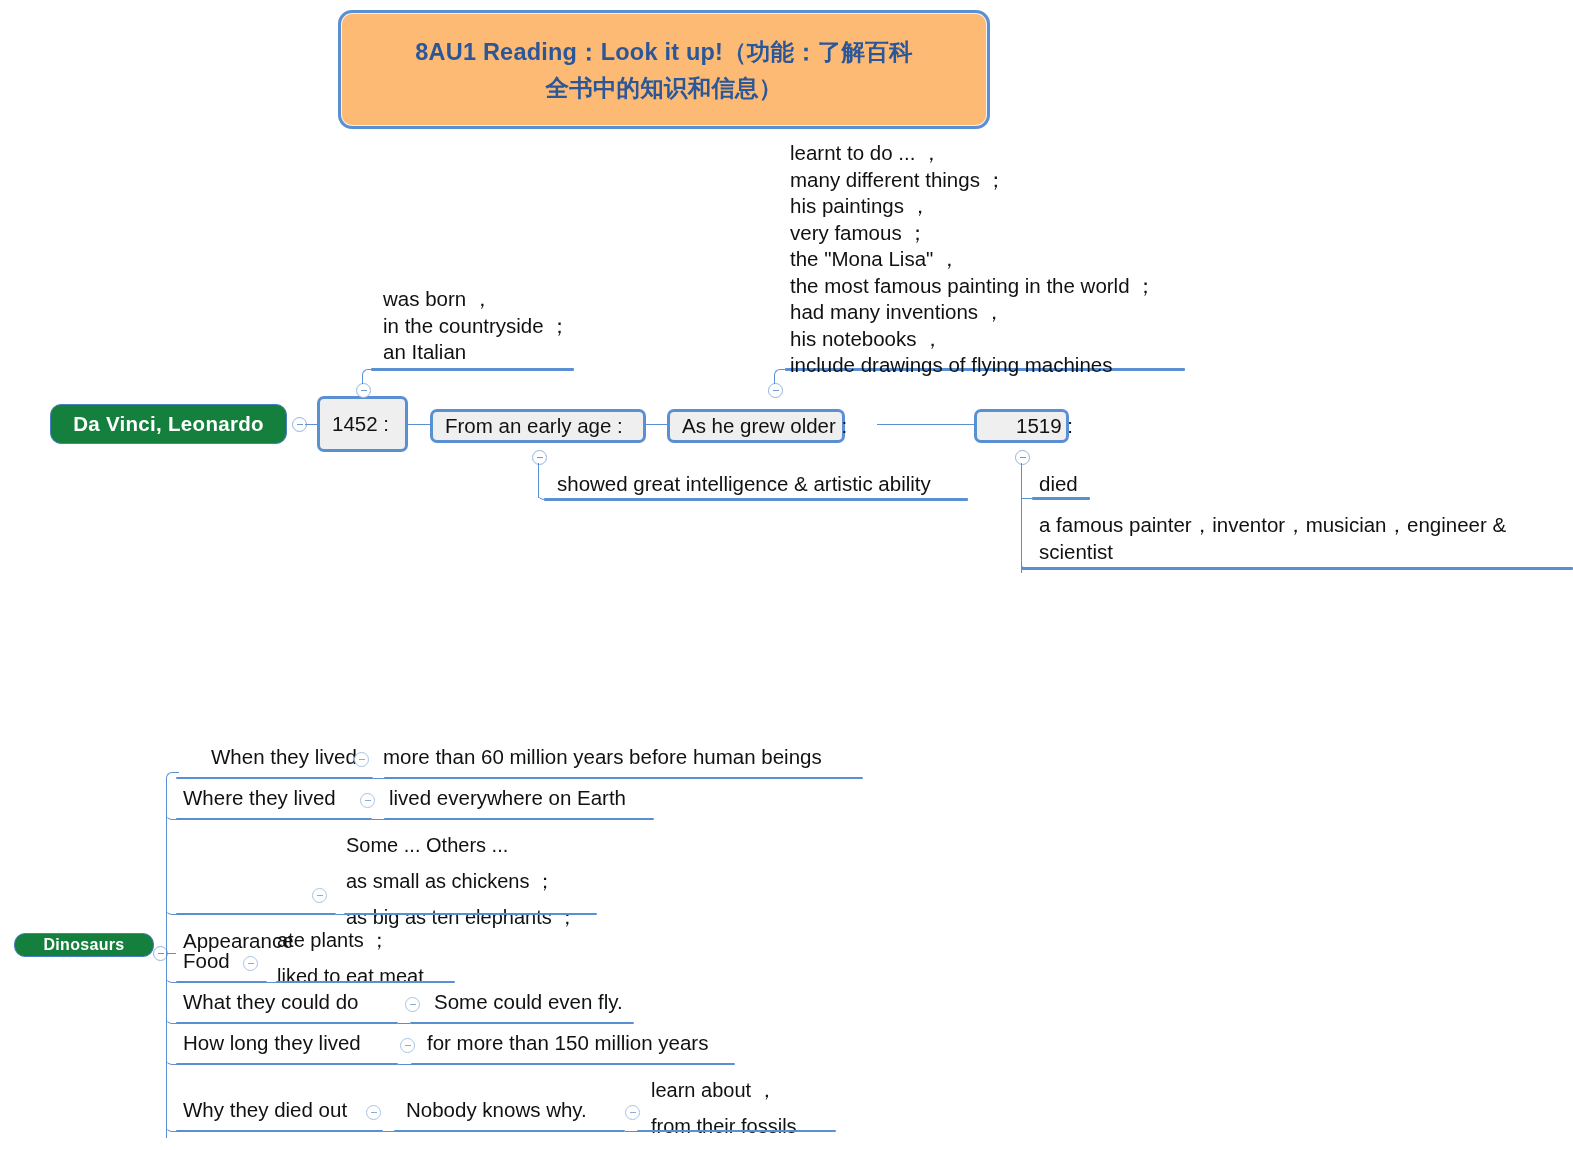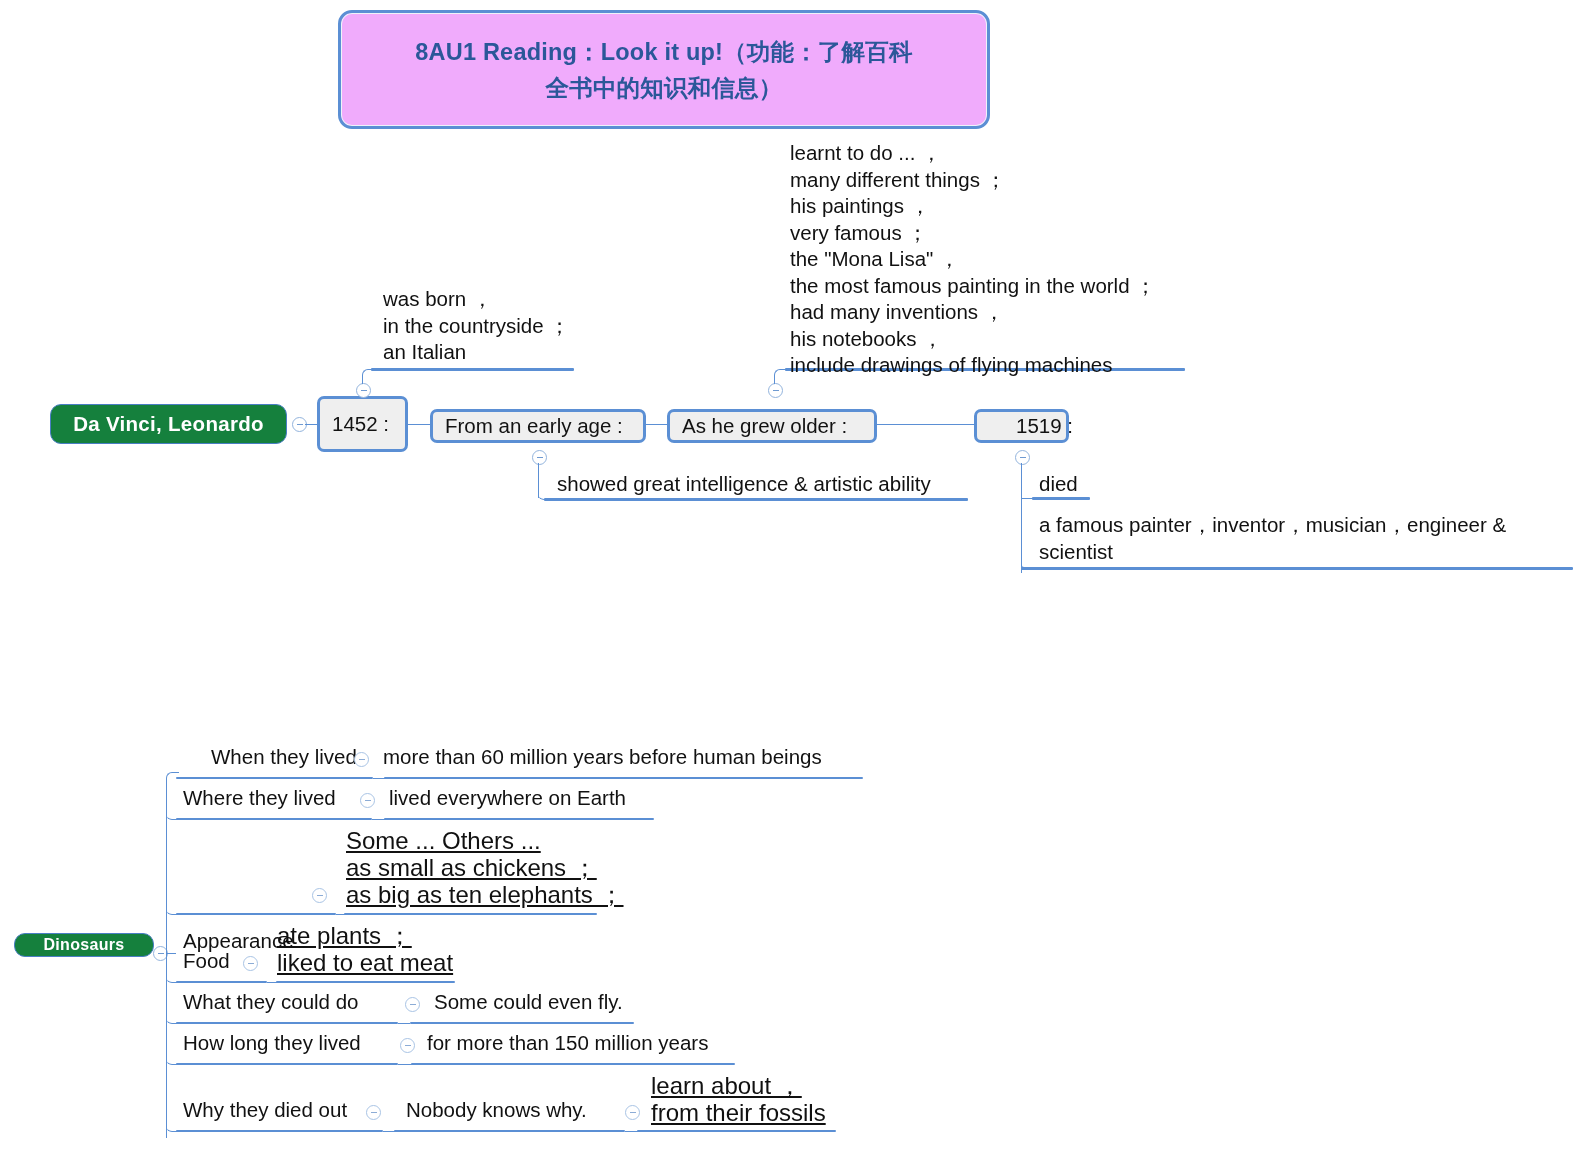--- a/index.html
+++ b/index.html
@@ -8,21 +8,21 @@
     background:#ffffff;
     font-family:"Liberation Sans","DejaVu Sans",sans-serif;
     overflow:hidden;
   }
   .abs{position:absolute;}
 
   
   #title-box{
     left:338px;top:10px;width:652px;height:119px;
     box-sizing:border-box;
-    background:#f0abfc;
+    background:#fdba74;
     border:3px solid #5b8fd4;
     border-radius:14px;
     display:flex;align-items:center;justify-content:center;
     text-align:center;
     color:#2b5799;
     font-weight:bold;
     font-size:23.5px;
     line-height:36px;
     letter-spacing:.2px;
     box-shadow:0 0 0 1px #eef3fa inset;
@@ -49,31 +49,31 @@
     border:3px solid #5b8fd4;
     border-radius:7px;
     display:flex;align-items:center;
     padding:0 12px;
     color:#121212;
     font-size:20.5px;
     white-space:nowrap;
   }
   #stage-1452{left:317px;top:396px;width:91px;height:56px;}
   #stage-early{left:430px;top:409px;width:216px;height:34px;}
-  #stage-older{left:667px;top:409px;width:210px;height:34px;}
+  #stage-older{left:667px;top:409px;width:178px;height:34px;}
   #stage-1519{left:974px;top:409px;width:95px;height:34px;padding-left:39px;}
 
   
   .txt{
     color:#111111;
     font-size:20.5px;
     line-height:26.5px;
     white-space:pre-line;
   }
-  .txt-sm{font-size:24px;line-height:27px;text-decoration:underline;}
+  .txt-sm{font-size:20px;line-height:36px;}
 
   
   .hline{background:#5b8fd4;height:1px;}
   .vline{background:#5b8fd4;width:1px;}
   .ul{background:#5b8fd4;height:3px;border-radius:1px;}
   .ul-thin{background:#5b8fd4;height:2px;border-radius:1px;}
 
   
   .elbow-lb{
     border-left:1px solid #5b8fd4;

